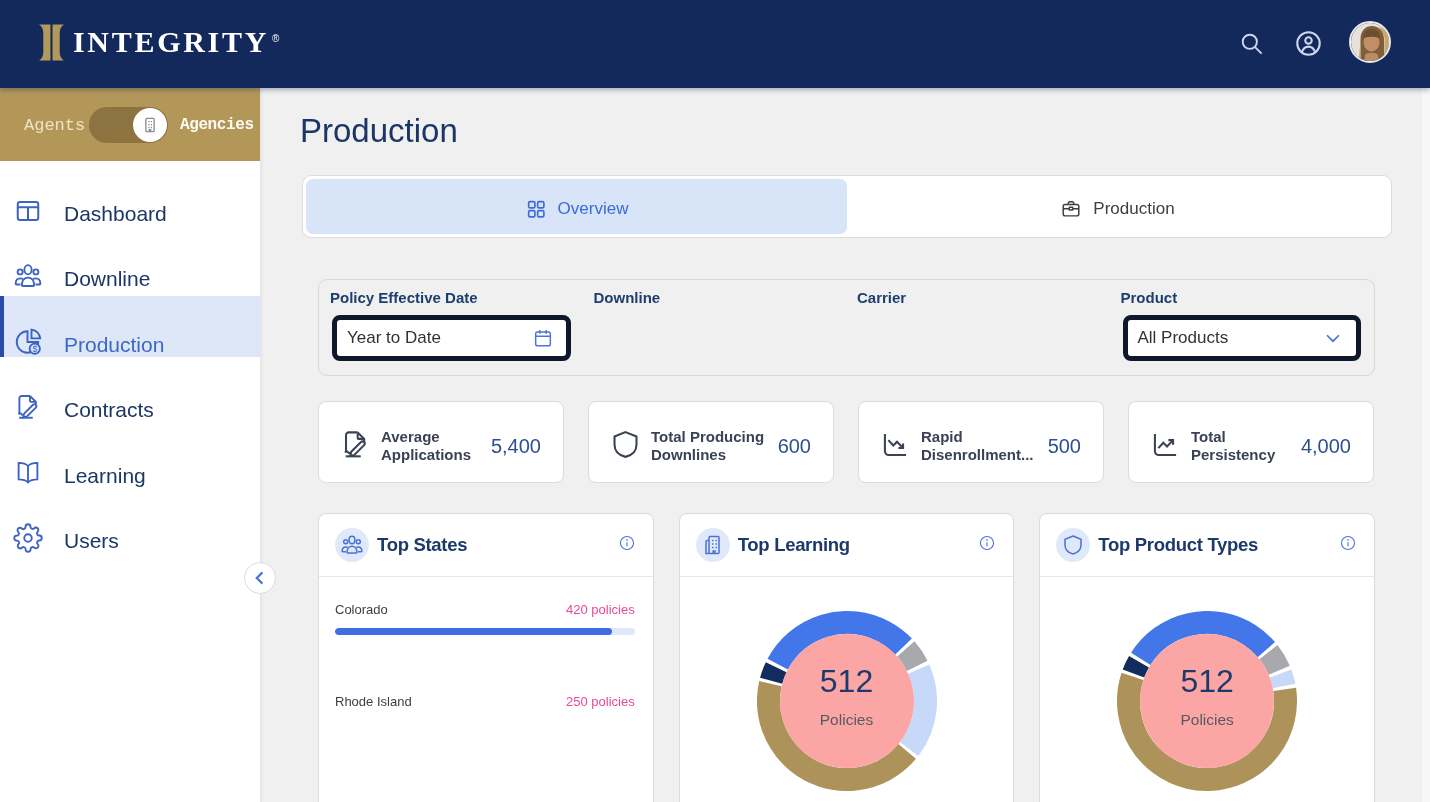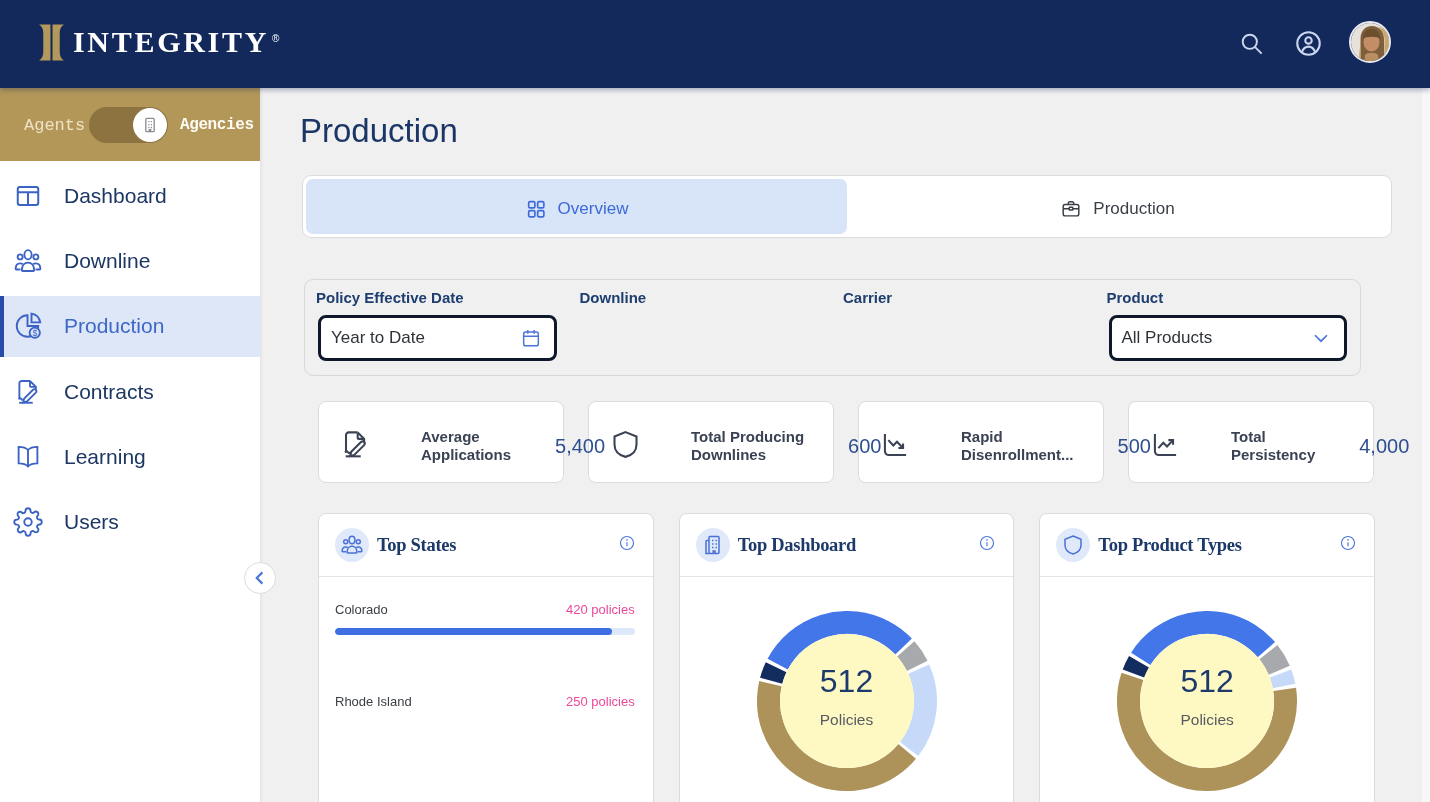--- a/index.html
+++ b/index.html
@@ -11,63 +11,63 @@
 .hico { position:absolute; }
 .avatar { width:42px; height:42px; border-radius:50%; overflow:hidden; border:2px solid #e8e8ee; }
 
 .sidebar { position:absolute; left:0; top:88px; width:260px; height:714px; background:#fff; box-shadow:1px 0 3px rgba(0,0,0,.08); z-index:10; }
 .toggleband { position:absolute; top:0; left:0; width:260px; height:73px; background:#b29759;font-family:Liberation Mono, monospace; }
 .tg-agents { position:absolute; left:24px; top:28px; font-size:17px; color:#eee3c6; }
 .tg-agencies { position:absolute; left:180px; top:28px; font-size:16px; letter-spacing:-0.4px; color:#fdfbf4; font-weight:700; }
 .tg-pill { position:absolute; left:89px; top:19px; width:79px; height:36px; border-radius:18px; background:#8d7340; }
 .tg-knob { position:absolute; right:1px; top:1px; width:34px; height:34px; border-radius:50%; background:#fff; display:flex; align-items:center; justify-content:center; }
 .menu { position:absolute; top:77px; left:0; width:260px; }
-.mitem { height:61px; margin-bottom:4.4px; display:flex; align-items:center; padding-left:13px; position:relative; }
+.mitem { height:61px; margin-bottom:4.4px; display:flex; align-items:flex-end; padding-left:13px; position:relative; }
 .mitem svg { width:30px; height:30px; flex:none; }
 .mitem span { margin-left:21px; font-size:21px; color:#1d3765; }
 .mitem.active { background:#dde7f8; border-left:4px solid #2b4ba8; padding-left:9px; }
 .mitem.active span { color:#3e68c8; }
 .collapse-btn { position:absolute; left:244px; top:562px; width:32px; height:32px; border-radius:50%; background:#fff; border:1px solid #dcdcdc; z-index:30; display:flex; align-items:center; justify-content:center; }
 
 .main { position:absolute; left:260px; top:88px; width:1170px; height:714px; }
 .h1 { position:absolute; left:40px; top:24px; font-size:33px; font-weight:500; color:#1b3666; }
 .tabs { position:absolute; left:42px; top:87px; width:1090px; height:63px; background:#fff; border:1px solid #dcdcdc; border-radius:9px; display:flex; padding:3px; }
 .tab { flex:1; border-radius:7px; display:flex; align-items:center; justify-content:center; gap:11px; font-size:17px; padding-top:5px; }
 .tab.active { background:#d8e4f8; color:#3c6bd9; }
 .tab.plain { color:#3a3f45; }
 
-.filters { position:absolute; left:44px; top:191px; width:1057px; height:97px; border:1px solid #d8d8d8; border-radius:9px; padding:9px 13px; display:flex; gap:25px; }
+.filters { position:absolute; left:58px; top:191px; width:1057px; height:97px; border:1px solid #d8d8d8; border-radius:9px; padding:9px 13px; display:flex; gap:25px; }
 .fgroup { width:239px; }
 .flabel { font-size:15px; font-weight:700; color:#1d3e6e; margin-bottom:9px; margin-left:-2px; }
-.ffield { height:46px; background:#fff; border:3px solid #0f172a; border-radius:8px; display:flex; align-items:center; padding:0 12px 0 10px; font-size:17px; color:#2f3338; justify-content:space-between; }
+.ffield { height:46px; background:#fff; border:5px solid #0f172a; border-radius:8px; display:flex; align-items:center; padding:0 12px 0 10px; font-size:17px; color:#2f3338; justify-content:space-between; }
 
 .statrow { position:absolute; left:58px; top:313px; width:1057px; display:flex; gap:24px; }
-.stat { width:246px; height:82px; background:#fff; border:1px solid #dcdcdc; border-radius:8px; display:flex; align-items:center; padding:4px 22px 0 20px;gap:40px; }
+.stat { width:246px; height:82px; background:#fff; border:1px solid #dcdcdc; border-radius:8px; display:flex; align-items:center; padding:4px 22px 0 20px; }
 .stat svg { width:33px; height:33px; flex:none; }
 .stat .slabel { margin-left:9px; font-size:15px; font-weight:700; color:#3a4254; line-height:18px; white-space:nowrap; position:relative; top:2px; }
 .stat .sval { margin-left:auto; padding-left:4px; font-size:20px; color:#2e4f8f; position:relative; top:2px; }
 
 .panelrow { position:absolute; left:58px; top:425px; width:1057px; display:flex; gap:25px; height:500px; }
 .panel { width:336px; background:#fff; border:1px solid #dcdcdc; border-radius:8px; }
 .phead { height:63px; display:flex; align-items:center; padding:0 17px 0 16px; border-bottom:1px solid #e6e6e6; }
 .picon { width:34px; height:34px; border-radius:50%; background:#dfe9fa; display:flex; align-items:center; justify-content:center; flex:none; }
-.ptitle { margin-left:8px; font-size:18.5px; font-weight:700; letter-spacing:-0.3px; color:#1c3969; white-space:nowrap;font-family:Liberation Serif, serif; }
+.ptitle { margin-left:8px; font-size:18.5px; font-weight:700; letter-spacing:-0.3px; color:#1c3969; white-space:nowrap; }
 .pinfo { margin-left:auto; }
 .pbody { padding:25px 18px 0 16px; }
 
 .srow { margin-bottom:59px; }
 .srow .lbls { display:flex; justify-content:space-between; font-size:13px; line-height:16px; }
 .srow .lname { color:#3a3f45; }
 .srow .lval { color:#ec4899; }
 .srow .track { margin-top:10px; height:7px; border-radius:4px; background:#dee8fb; overflow:hidden; }
 .srow .fill { height:7px; border-radius:4px; background:#3d6fe2; }
 
 .donutwrap { position:relative; width:180px; height:180px; margin:34px auto 0; }
 .donut { width:180px; height:180px; }
-.dhole { position:absolute; left:23px; top:23px; width:134px; height:134px; border-radius:50%; background:#fef9c3; display:flex; flex-direction:column; align-items:center; justify-content:center; padding-bottom:11px; }
+.dhole { position:absolute; left:23px; top:23px; width:134px; height:134px; border-radius:50%; background:#fca5a5; display:flex; flex-direction:column; align-items:center; justify-content:center; padding-bottom:11px; }
 .dnum { font-size:32px; color:#1e3a6d; }
 .dsub { font-size:15.5px; color:#565b61; margin-top:11px; }
 
 .rightstrip { position:absolute; right:0; top:88px; width:8px; height:714px; background:#f7f7f8; }
 </style>
 </head>
 <body>
 
 <div class="rightstrip"></div>
 
@@ -306,21 +306,21 @@
     <div class="panel">
       <div class="phead">
         <div class="picon">
             <svg width="24" height="24" viewBox="0 0 24 24" fill="none" stroke="#4a71d6" stroke-width="1.5">
               <rect x="8" y="3.5" width="10" height="17" rx="1"></rect>
               <path d="M8 7.5H6a1 1 0 0 0-1 1v12h3"></path>
               <path d="M11 7.5h1.5M14.5 7.5H16M11 11h1.5M14.5 11H16M11 14.5h1.5M14.5 14.5H16"></path>
               <path d="M12.2 20.5v-2.6h1.8v2.6"></path>
             </svg>
           </div>
-        <div class="ptitle">Top Dashboard</div>
+        <div class="ptitle">Top Learning</div>
         <div class="pinfo"><svg width="18" height="18" viewBox="0 0 24 24" fill="none" stroke="#4a74d8" stroke-width="1.5">
               <circle cx="12" cy="12" r="8.7"></circle>
               <path d="M12 11v5.2"></path>
               <circle cx="12" cy="7.9" r="0.55" fill="#4a74d8" stroke-width="1.3"></circle>
             </svg></div>
       </div>
       <div class="donutwrap">
         <div class="donut"><svg width="180" height="180" viewBox="0 0 180 180">
               <circle cx="90" cy="90" r="78.5" fill="none" stroke="#4377e9" stroke-width="23" stroke-dasharray="147.97 493.23" transform="rotate(208.00 90 90)"></circle>
               <circle cx="90" cy="90" r="78.5" fill="none" stroke="#a8a9ad" stroke-width="23" stroke-dasharray="20.55 493.23" transform="rotate(-41.50 90 90)"></circle>

